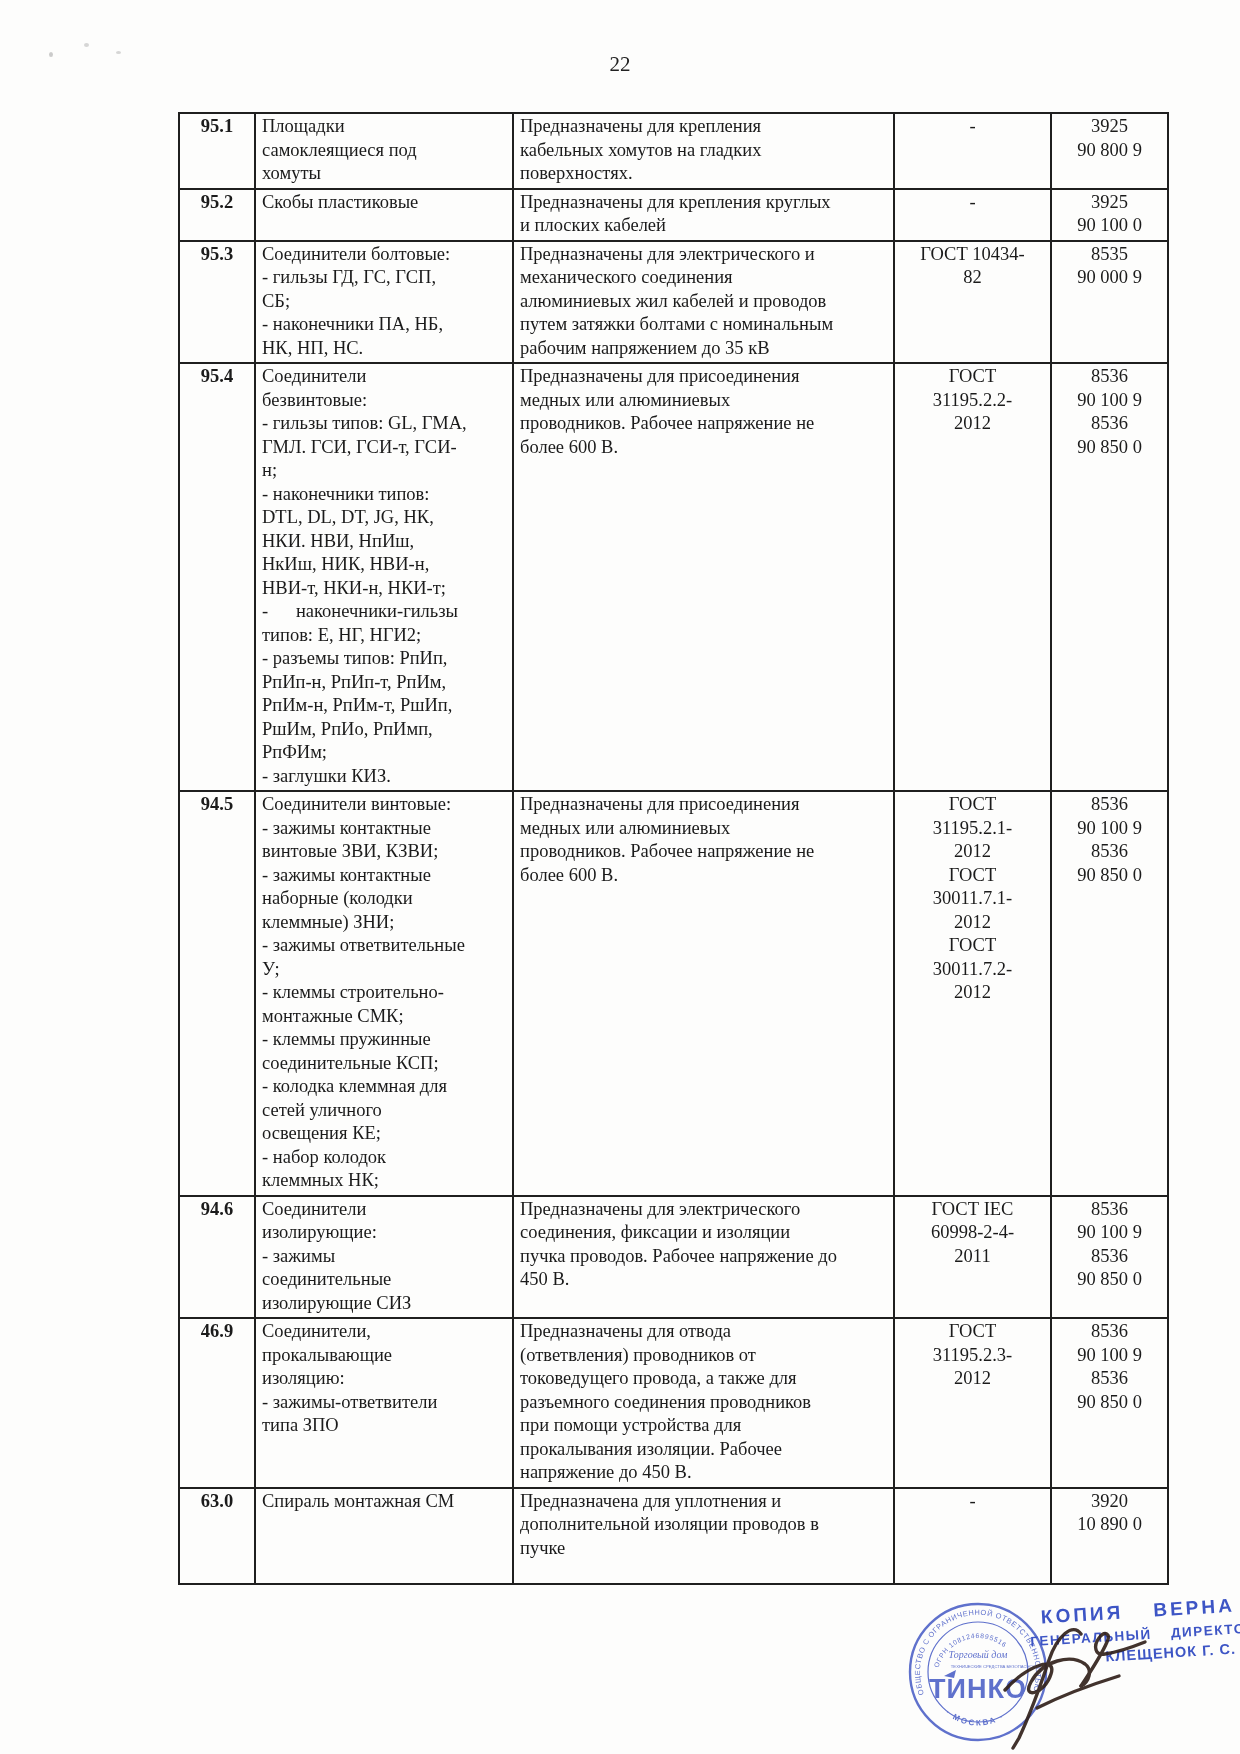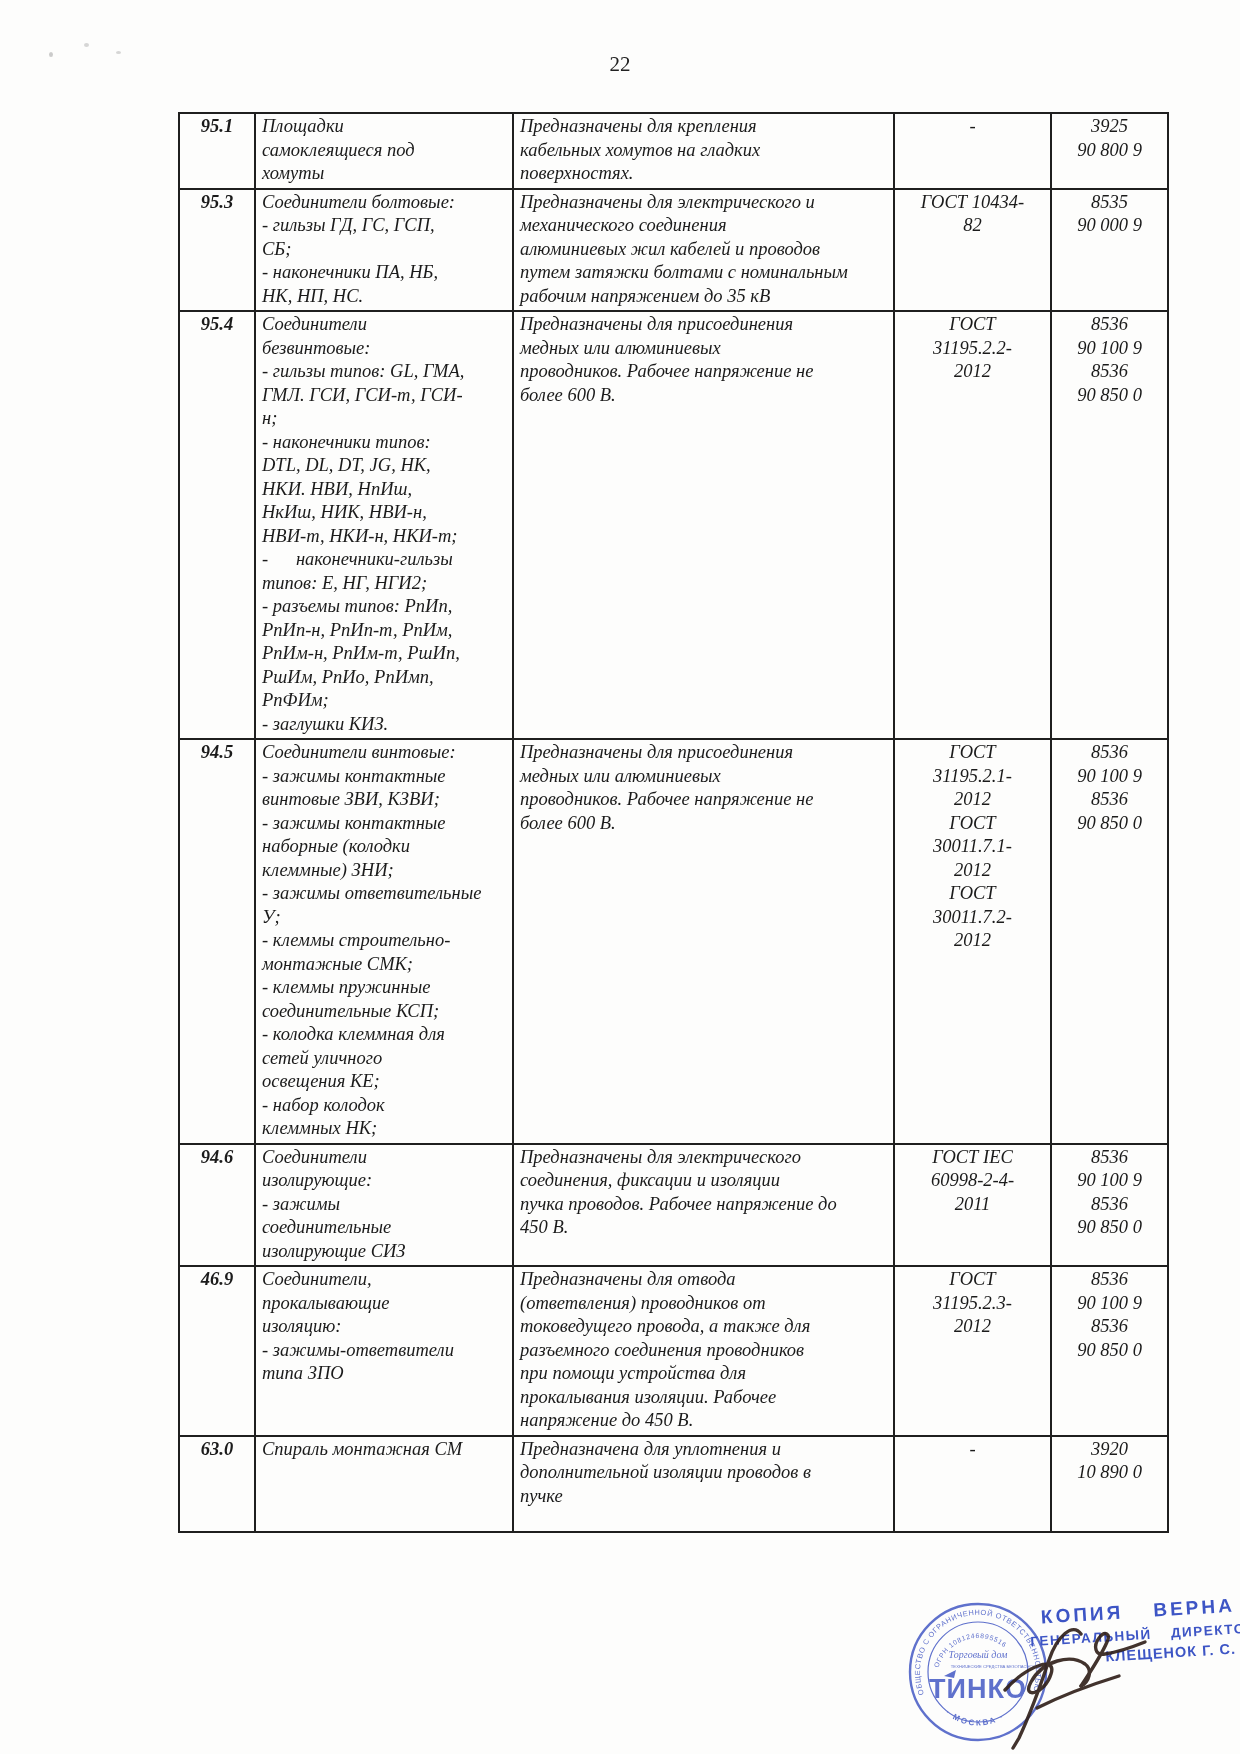--- a/index.html
+++ b/index.html
@@ -10,21 +10,21 @@
     overflow:hidden;
     font-family:"Liberation Serif","DejaVu Serif",serif;
     color:#1b1b1b;
     -webkit-font-smoothing:antialiased;
   }
   .page-number{
     position:absolute;top:52px;left:0;width:1240px;
     text-align:center;font-size:21px;color:#222;
   }
   .speck{position:absolute;background:#9a9a9a;border-radius:50%;}
-  .doc-table-wrap{position:absolute;left:178px;top:112px;font-style:italic;}
+  .doc-table-wrap{position:absolute;left:178px;top:112px;}
   table.doc{
     border-collapse:collapse;
     table-layout:fixed;
     width:975px;
     font-size:18.5px;
     line-height:23.5px;
   }
   table.doc td{
     border:2px solid #1f1f1f;
     vertical-align:top;
@@ -68,20 +68,29 @@
       <td class="c-num">95.1</td>
       <td class="c-name">Площадки
 самоклеящиеся под
 хомуты</td>
       <td class="c-desc">Предназначены для крепления
 кабельных хомутов на гладких
 поверхностях.</td>
       <td class="c-gost">-</td>
       <td class="c-code">3925
 90 800 9</td>
+    </tr>
+    <tr style="height:48px">
+      <td class="c-num">95.2</td>
+      <td class="c-name">Скобы пластиковые</td>
+      <td class="c-desc">Предназначены для крепления круглых
+и плоских кабелей</td>
+      <td class="c-gost">-</td>
+      <td class="c-code">3925
+90 100 0</td>
     </tr>
     <tr style="height:120px">
       <td class="c-num">95.3</td>
       <td class="c-name">Соединители болтовые:
 - гильзы ГД, ГС, ГСП,
 СБ;
 - наконечники ПА, НБ,
 НК, НП, НС.</td>
       <td class="c-desc">Предназначены для электрического и
 механического соединения

